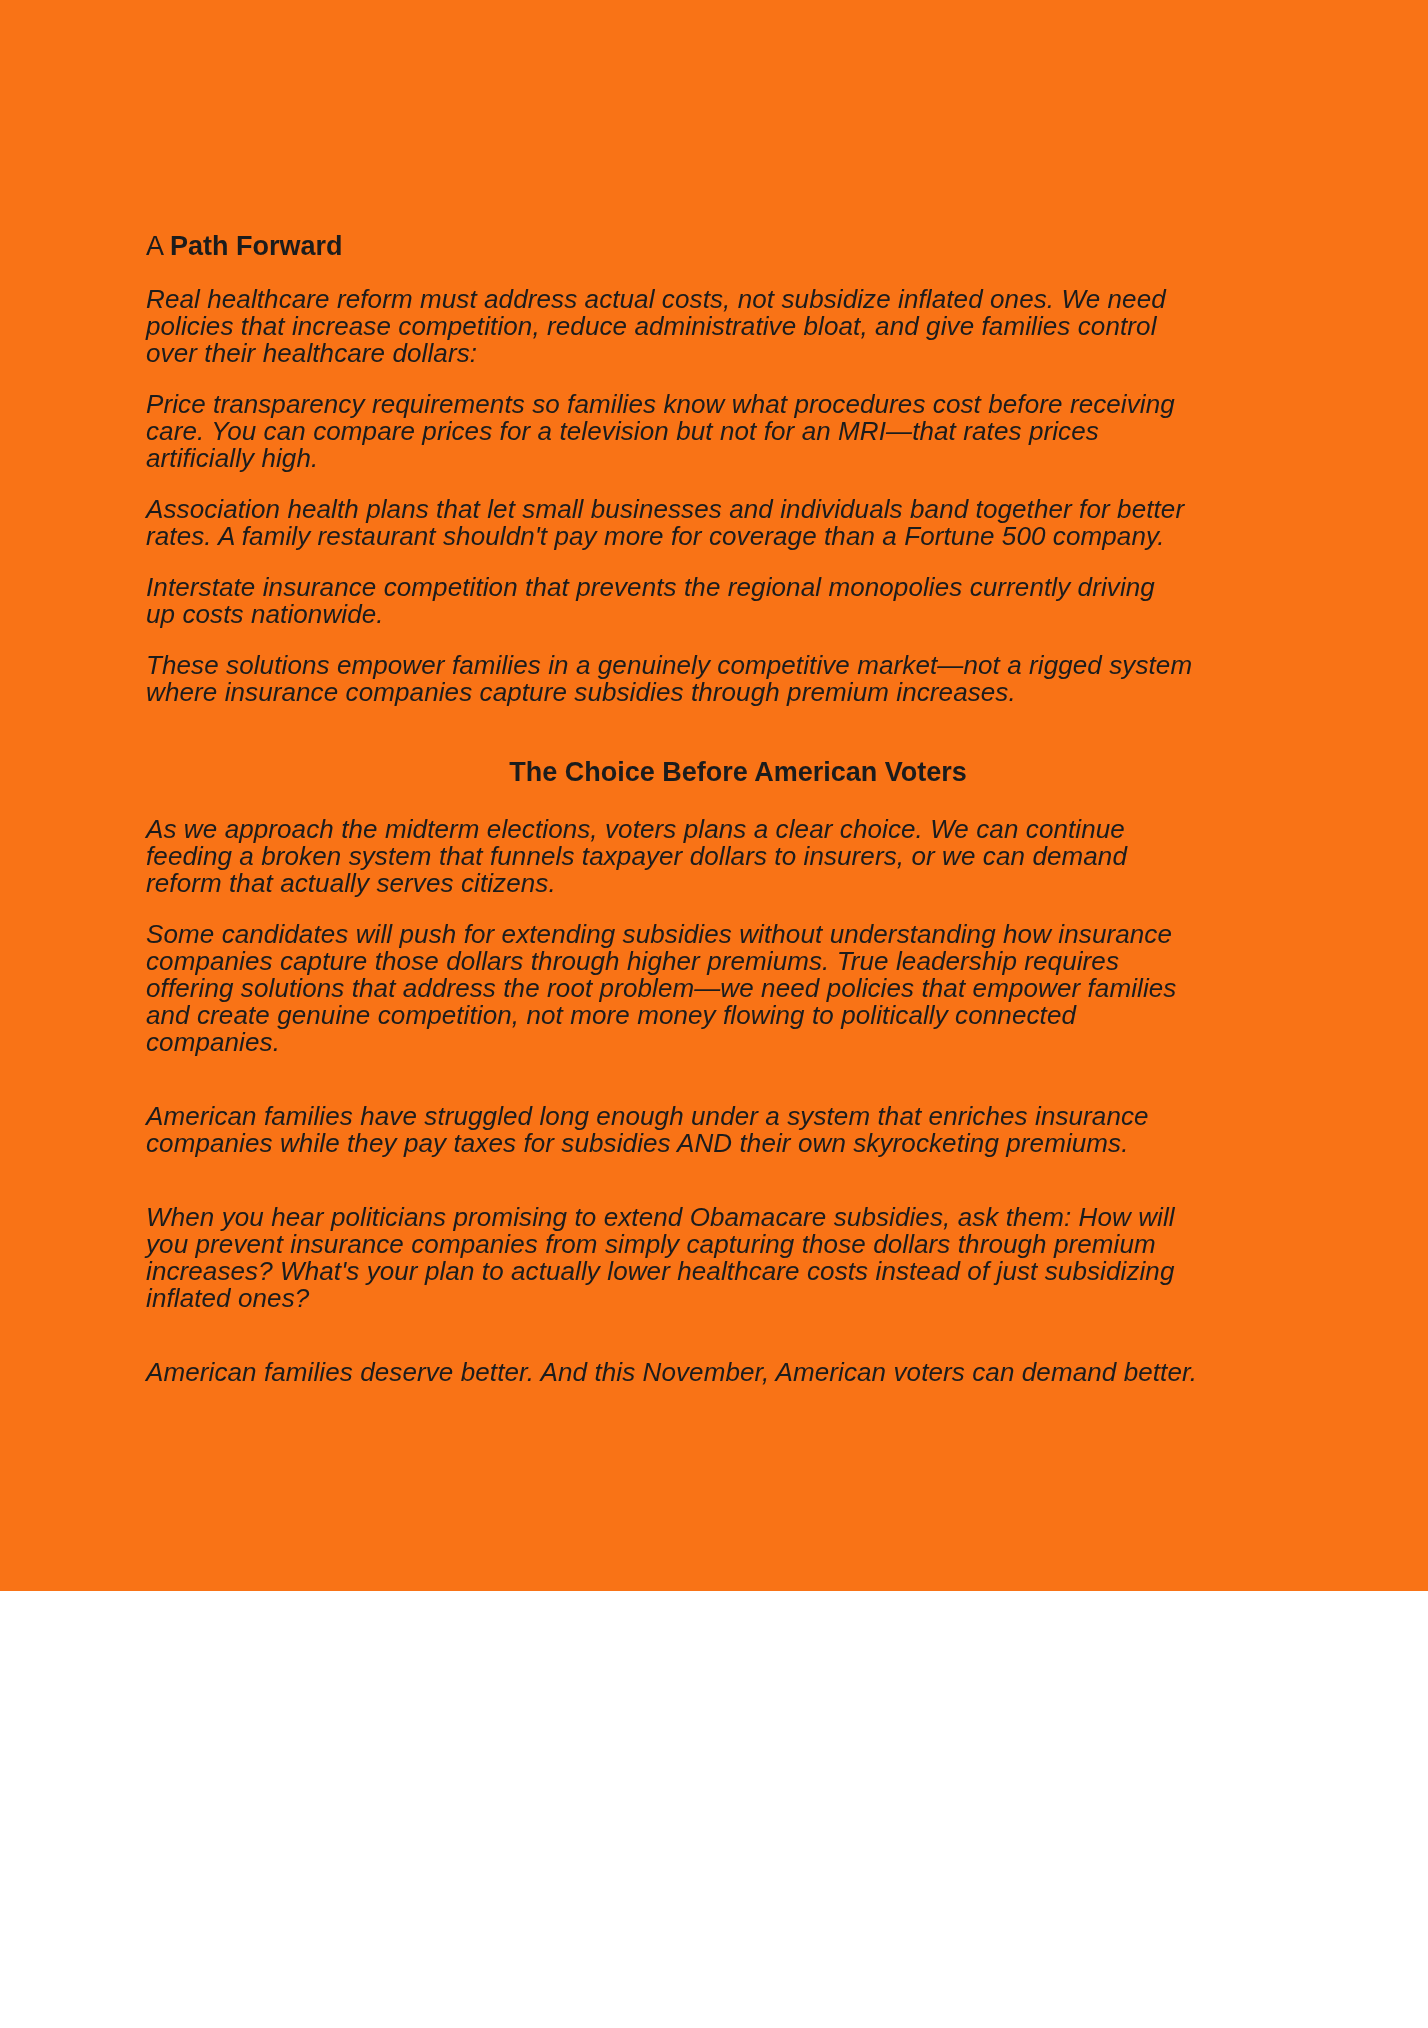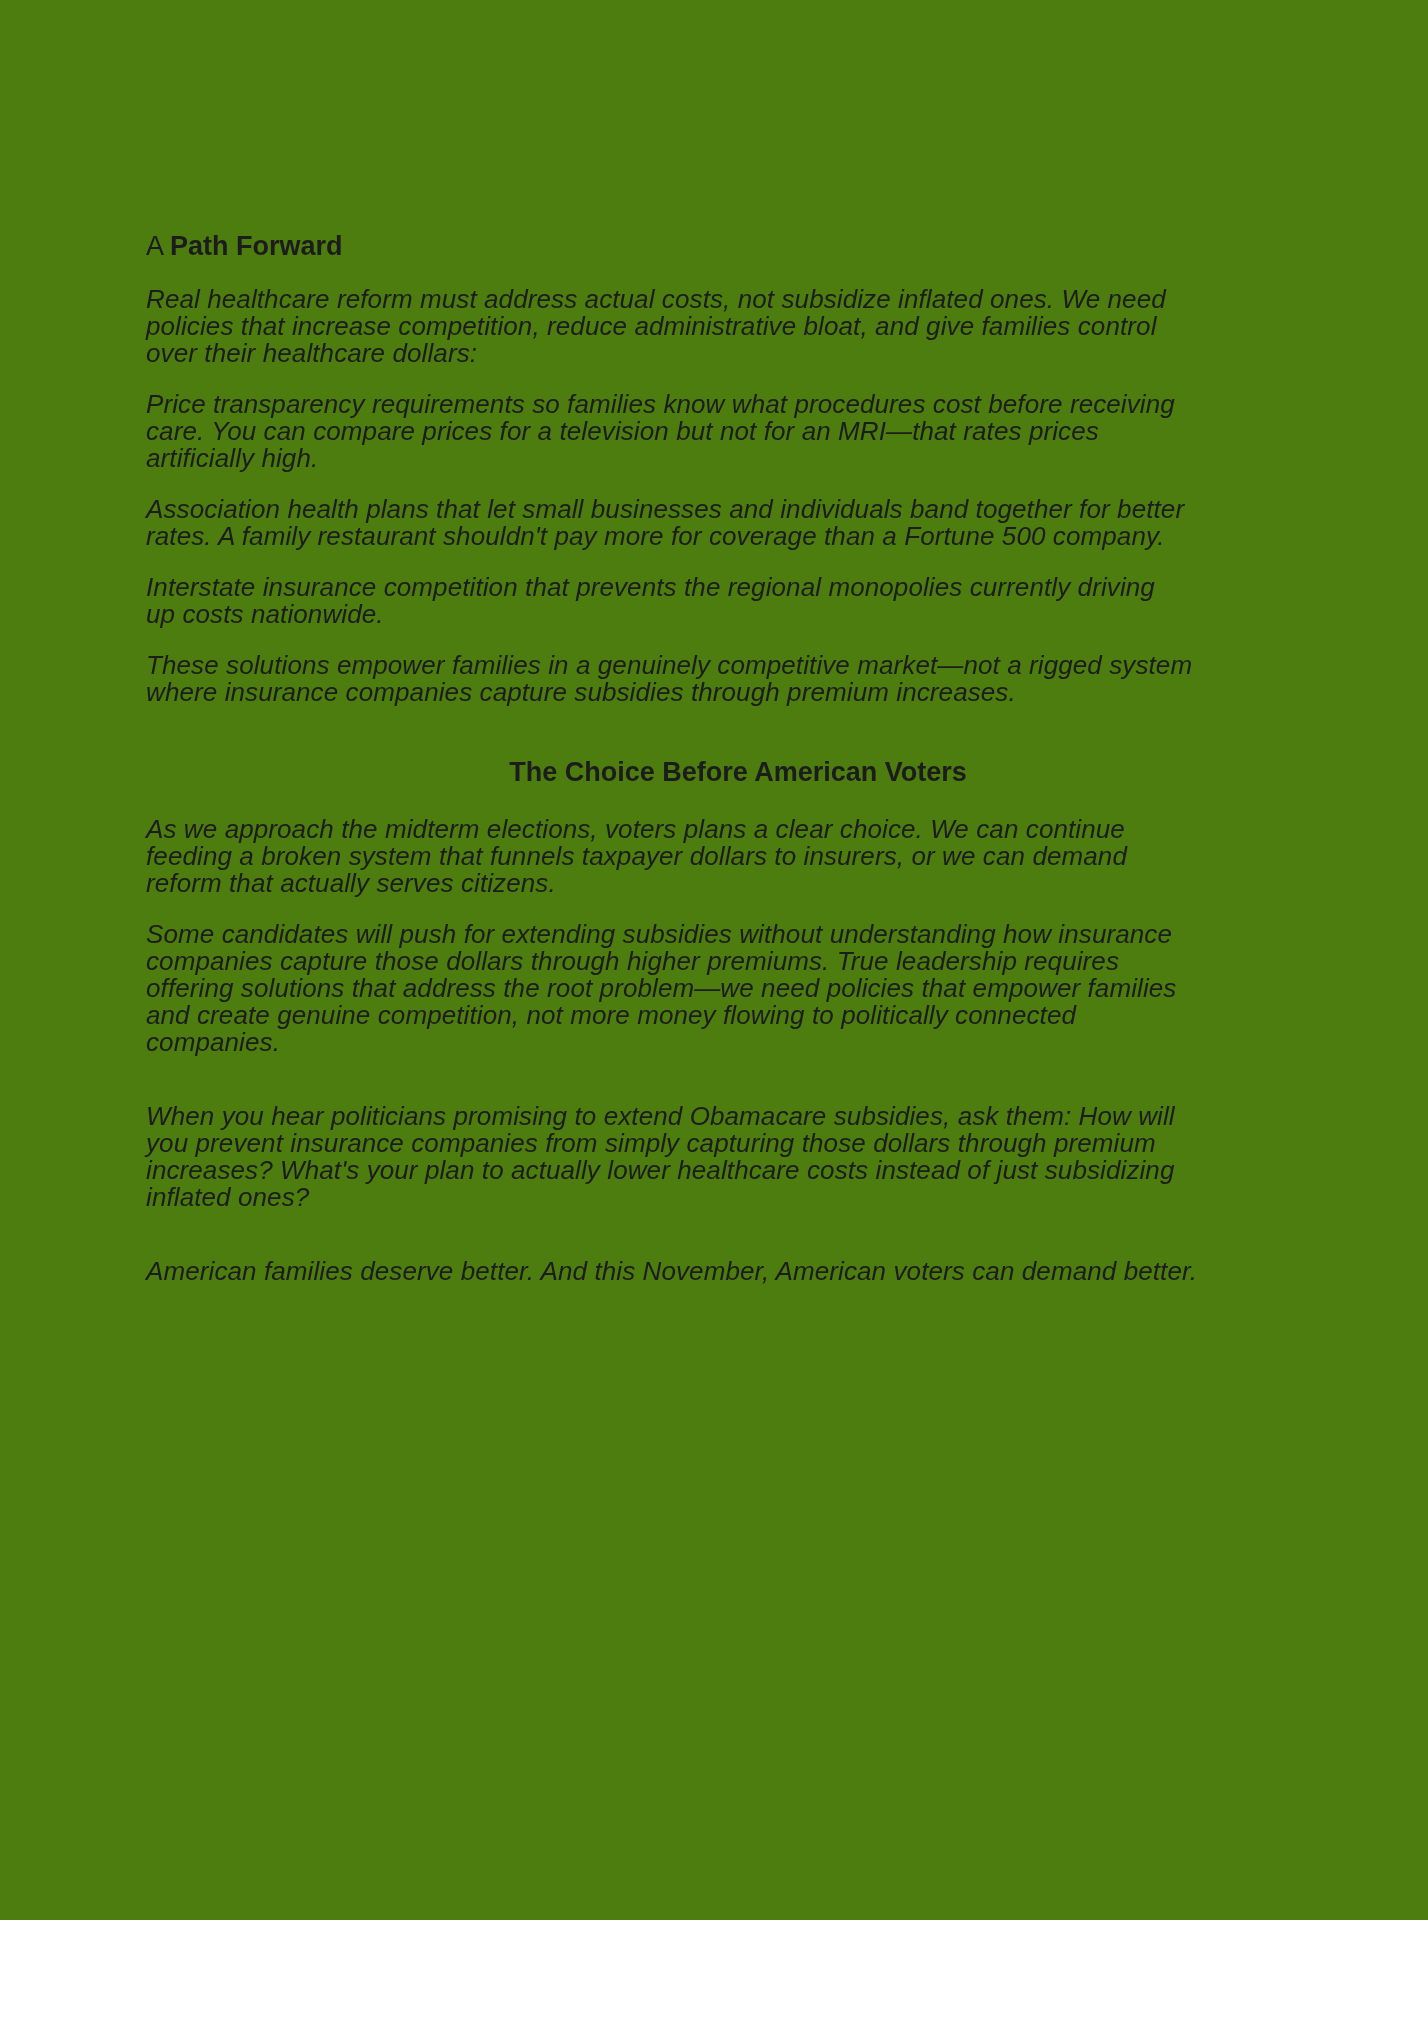--- a/index.html
+++ b/index.html
@@ -10,23 +10,23 @@
   body {
     width: 1428px;
     height: 2028px;
     overflow: hidden;
     font-family: "Liberation Sans", sans-serif;
     color: #1c1c1c;
   }
   main.doc-page {
     box-sizing: border-box;
     width: 1428px;
-    height: 1920px;
+    height: 1591px;
     padding: 233px 98px 0 146px;
-    background: #4d7c0f;
+    background: #f97316;
   }
   .doc-heading {
     margin: 0;
     font-size: 27px;
     line-height: 27px;
     font-weight: normal;
   }
   .doc-heading strong,
   .doc-heading.all-bold {
     font-weight: bold;
@@ -78,20 +78,22 @@
   <p class="doc-para after-h2">As we approach the midterm elections, voters plans a clear choice. We can continue
 feeding a broken system that funnels taxpayer dollars to insurers, or we can demand
 reform that actually serves citizens.</p>
 
   <p class="doc-para">Some candidates will push for extending subsidies without understanding how insurance
 companies capture those dollars through higher premiums. True leadership requires
 offering solutions that address the root problem—we need policies that empower families
 and create genuine competition, not more money flowing to politically connected
 companies.</p>
 
+  <p class="doc-para gap-lg">American families have struggled long enough under a system that enriches insurance
+companies while they pay taxes for subsidies AND their own skyrocketing premiums.</p>
 
   <p class="doc-para gap-lg">When you hear politicians promising to extend Obamacare subsidies, ask them: How will
 you prevent insurance companies from simply capturing those dollars through premium
 increases? What's your plan to actually lower healthcare costs instead of just subsidizing
 inflated ones?</p>
 
 
   <p class="doc-para gap-lg">American families deserve better. And this November, American voters can demand better.</p>
 
 </main>

